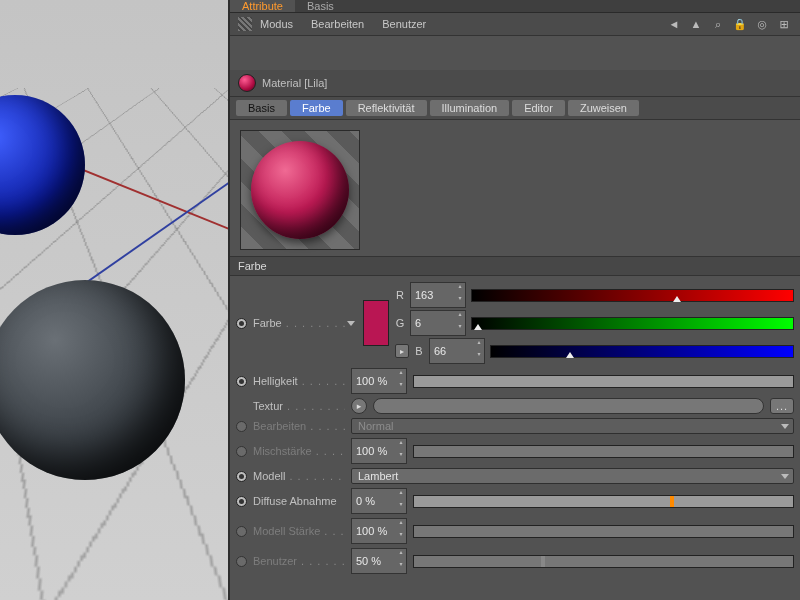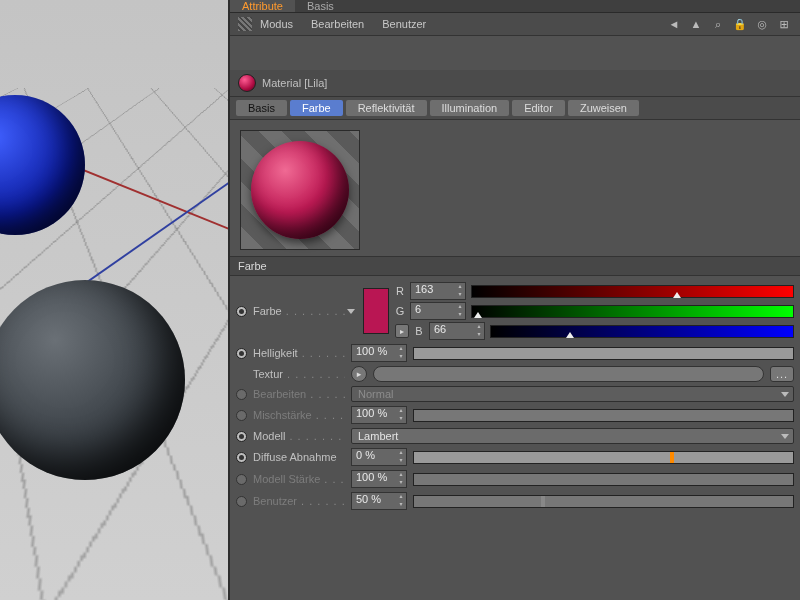--- a/index.html
+++ b/index.html
@@ -67,21 +67,21 @@
   .radio.off { background:#6a6a6a; border-color:#333; }
   .radio.off::after { display:none; }
   .lbl { width:92px; white-space:nowrap; overflow:hidden; }
   .dots::after { content:" . . . . . . . ."; color:#888; letter-spacing:1px; }
   .tri { width:0; height:0; border-left:4px solid transparent; border-right:4px solid transparent; border-top:5px solid #bbb; margin-left:-4px; margin-right:2px; }
   .swatch { width:26px; height:46px; background:#c01a55; border:1px solid #222; }
   .rgb { flex:1; display:flex; flex-direction:column; gap:2px; }
   .rgb-row { display:flex; align-items:center; gap:5px; }
   .rgb-lab { width:10px; color:#ccc; text-align:center; }
   .expand-b { width:14px; height:14px; border:1px solid #333; border-radius:2px; background:#777; color:#ddd; font-size:8px; display:flex; align-items:center; justify-content:center; }
-  .num { width:56px; height:18px; background:#666; border:1px solid #333; color:#e8e8e8; padding:0 4px; display:flex; align-items:flex-start; position:relative; }
+  .num { width:56px; height:26px; background:#666; border:1px solid #333; color:#e8e8e8; padding:0 4px; display:flex; align-items:center; position:relative; }
   .num .spin { position:absolute; right:0; top:0; bottom:0; width:10px; display:flex; flex-direction:column; }
   .num .spin span { flex:1; font-size:6px; line-height:6px; text-align:center; color:#bbb; }
   .slider { flex:1; height:13px; position:relative; border:1px solid #222; }
   .slider.r { background:linear-gradient(90deg,#000,#ff0000); }
   .slider.g { background:linear-gradient(90deg,#000,#00ff00); }
   .slider.b { background:linear-gradient(90deg,#000,#0000ff); }
   .slider.gray { background:#9a9a9a; }
   .slider.graysm { background:#777; }
   .slider .tick { position:absolute; bottom:-1px; width:0; height:0; border-left:4px solid transparent; border-right:4px solid transparent; border-bottom:6px solid #eee; transform:translateX(-4px); }
   .slider .mark { position:absolute; top:0; bottom:0; width:4px; background:#ff8a00; transform:translateX(-2px); }

